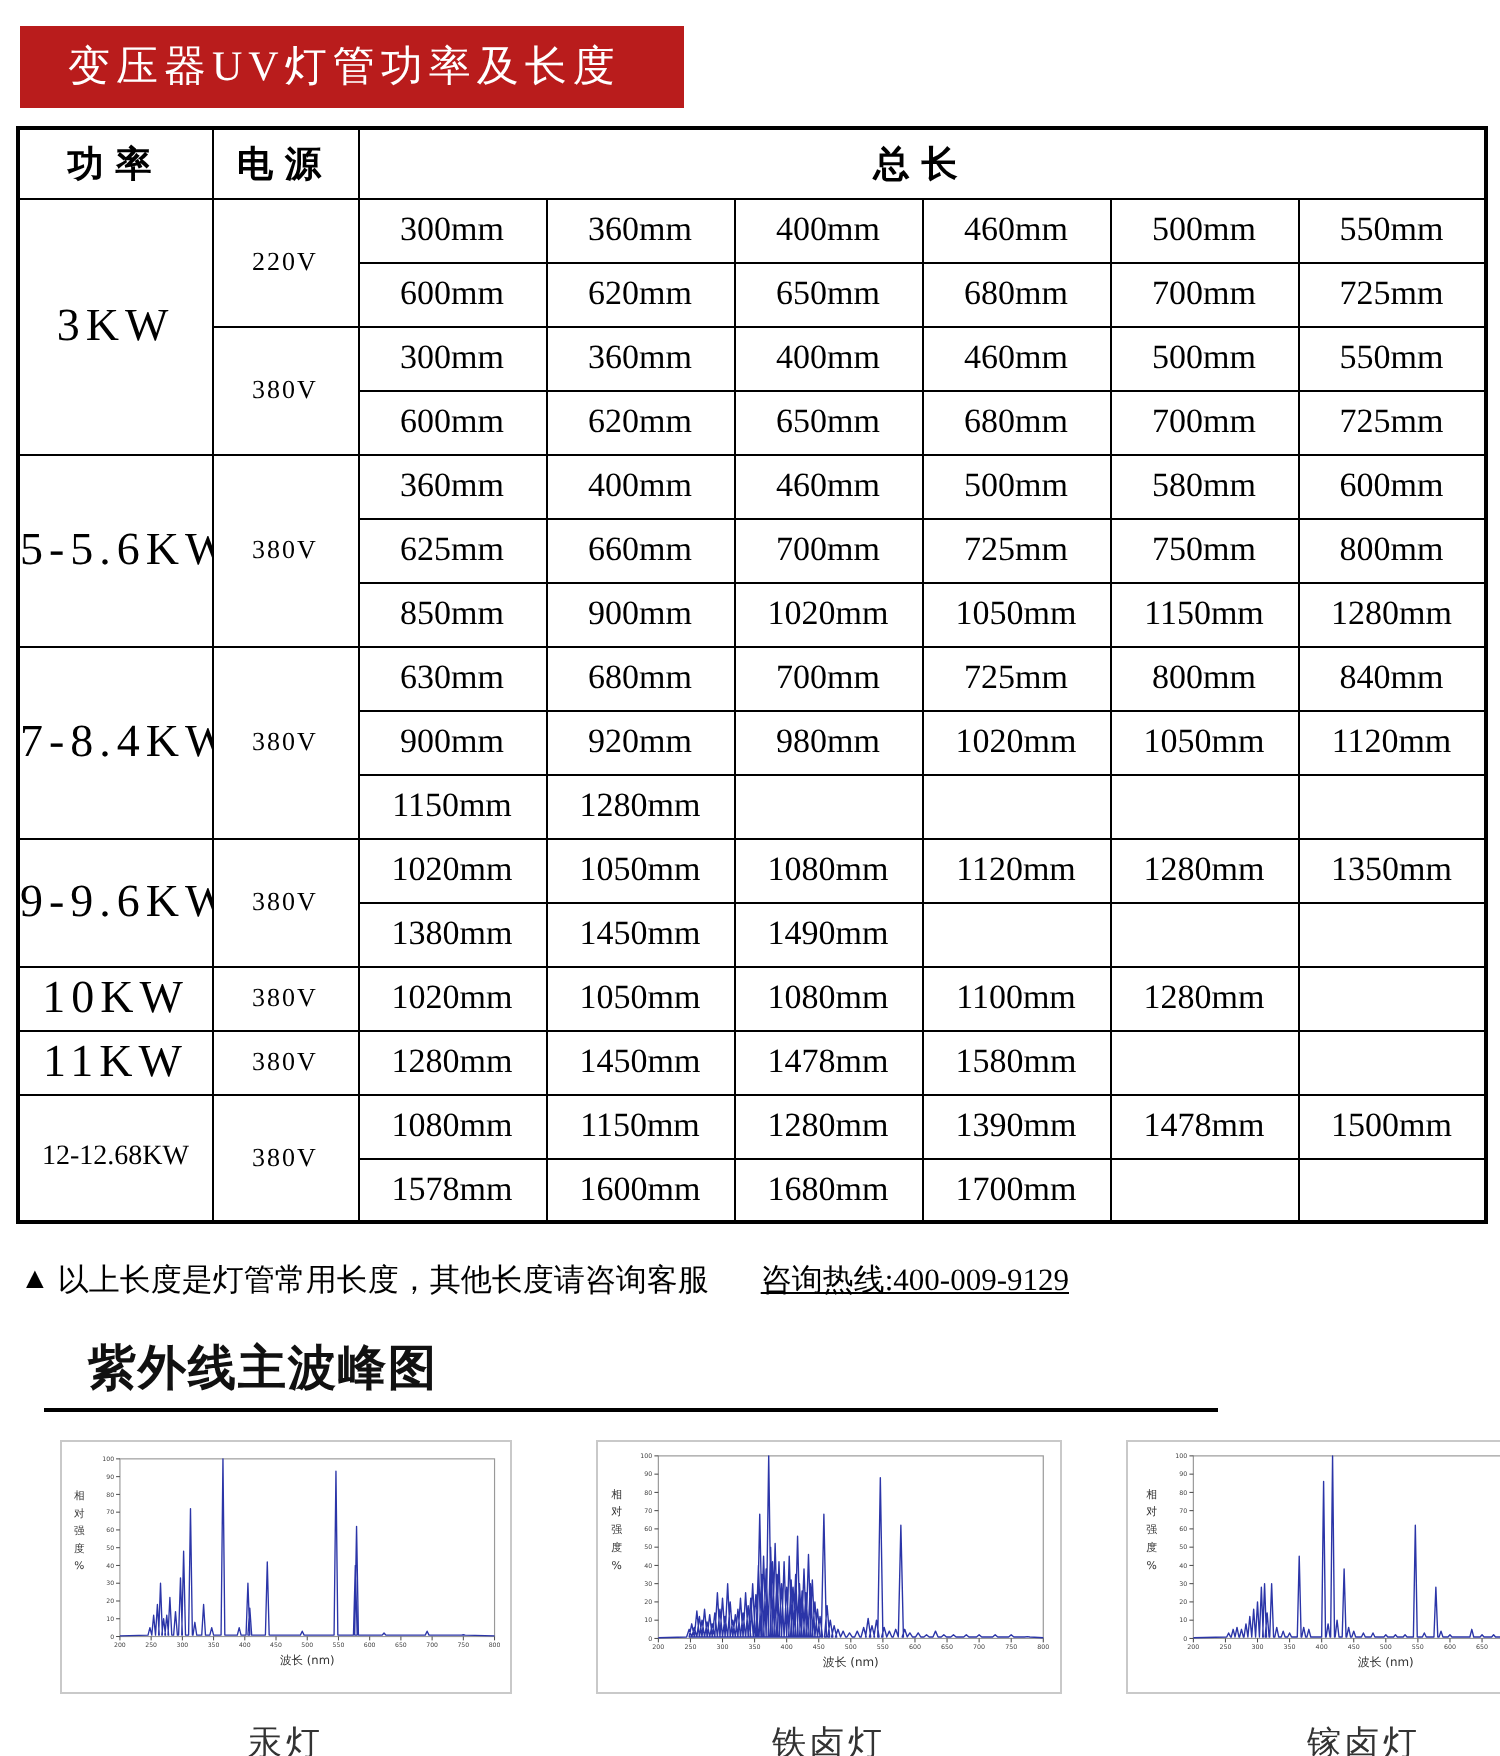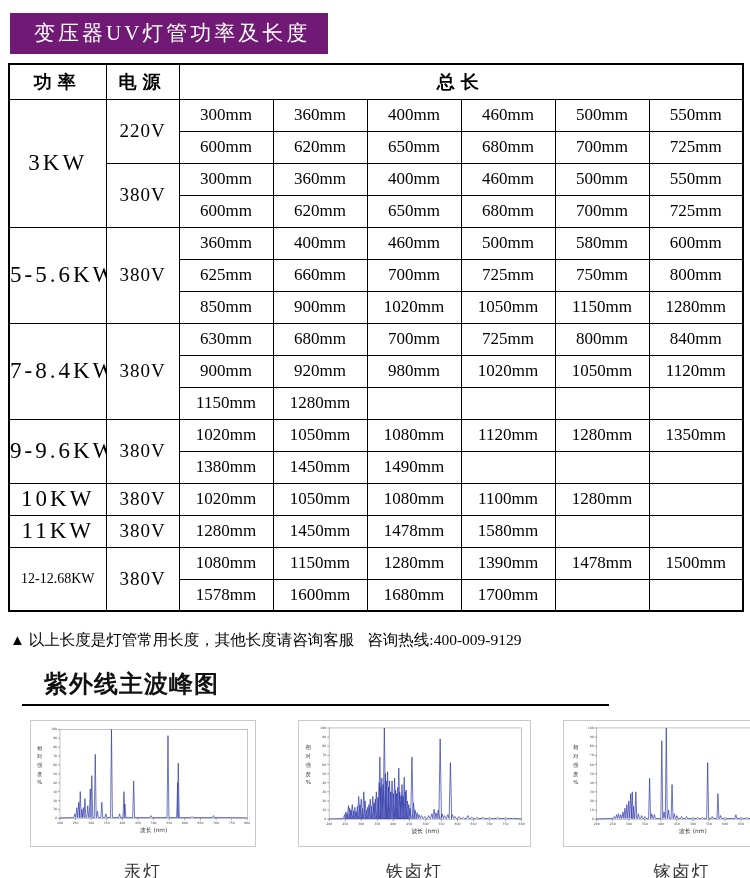--- a/index.html
+++ b/index.html
@@ -1,35 +1,35 @@
 <!DOCTYPE html>
 <html><head>
 <meta charset="utf-8">
 <style>
   html,body{margin:0;padding:0;background:#fff;}
   body{width:750px;height:878px;overflow:hidden;position:relative;
        font-family:"Liberation Serif","DejaVu Serif",serif;color:#000;}
 
-  .title-bar{display:inline-block;margin:13px 0 0 10px;background:#701a75;color:#fff;
-             font-size:21px;letter-spacing:3px;padding:6px 18px 7px 24px;}
+  .title-bar{display:inline-block;margin:13px 0 0 10px;background:#b91c1c;color:#fff;
+             font-size:21px;letter-spacing:3px;padding:6px 32px 7px 24px;}
 
   table.spec{border-collapse:collapse;table-layout:fixed;width:734px;margin:9px 0 0 8px;
              border:2px solid #000;padding-left:28px;}
   table.spec th,table.spec td{border:1px solid #000;text-align:center;padding:0;overflow:hidden;white-space:nowrap;}
   table.spec thead tr{height:35px;}
   table.spec tbody tr{height:32px;}
   th{font-weight:bold;font-size:18px;letter-spacing:6px;}
   td.power{font-size:23px;letter-spacing:3px;}
   td.power.long{font-size:14px;letter-spacing:0;}
-  td.source{font-size:19px;letter-spacing:1px;}
+  td.source{font-size:13px;letter-spacing:1px;}
   td.len{font-size:17px;}
 
   .note{margin:18px 0 0 10px;font-size:15.5px;display:flex;align-items:center;}
   .note .bullet{font-size:15px;margin-right:4px;}
-  .note .hotline{margin-left:13px;}
+  .note .hotline{margin-left:26px;text-decoration:underline;}
 
   .section-heading-wrap{margin:17px 0 0 22px;width:565px;border-bottom:2px solid #000;padding:0 0 4px 22px;}
   .section-heading{font-family:"Liberation Sans","DejaVu Sans",sans-serif;font-weight:bold;
                    font-size:24px;letter-spacing:1px;color:#111;}
 
   .charts{margin:14px 0 0 10px;display:flex;align-items:flex-start;}
   figure{margin:0;padding-left:20px;}
   figure.f2{margin-left:22px;}
   figure.f3{margin-left:12px;}
   .chart-box{height:127px;border:1px solid #c9c9c9;background:#fff;box-sizing:border-box;}

